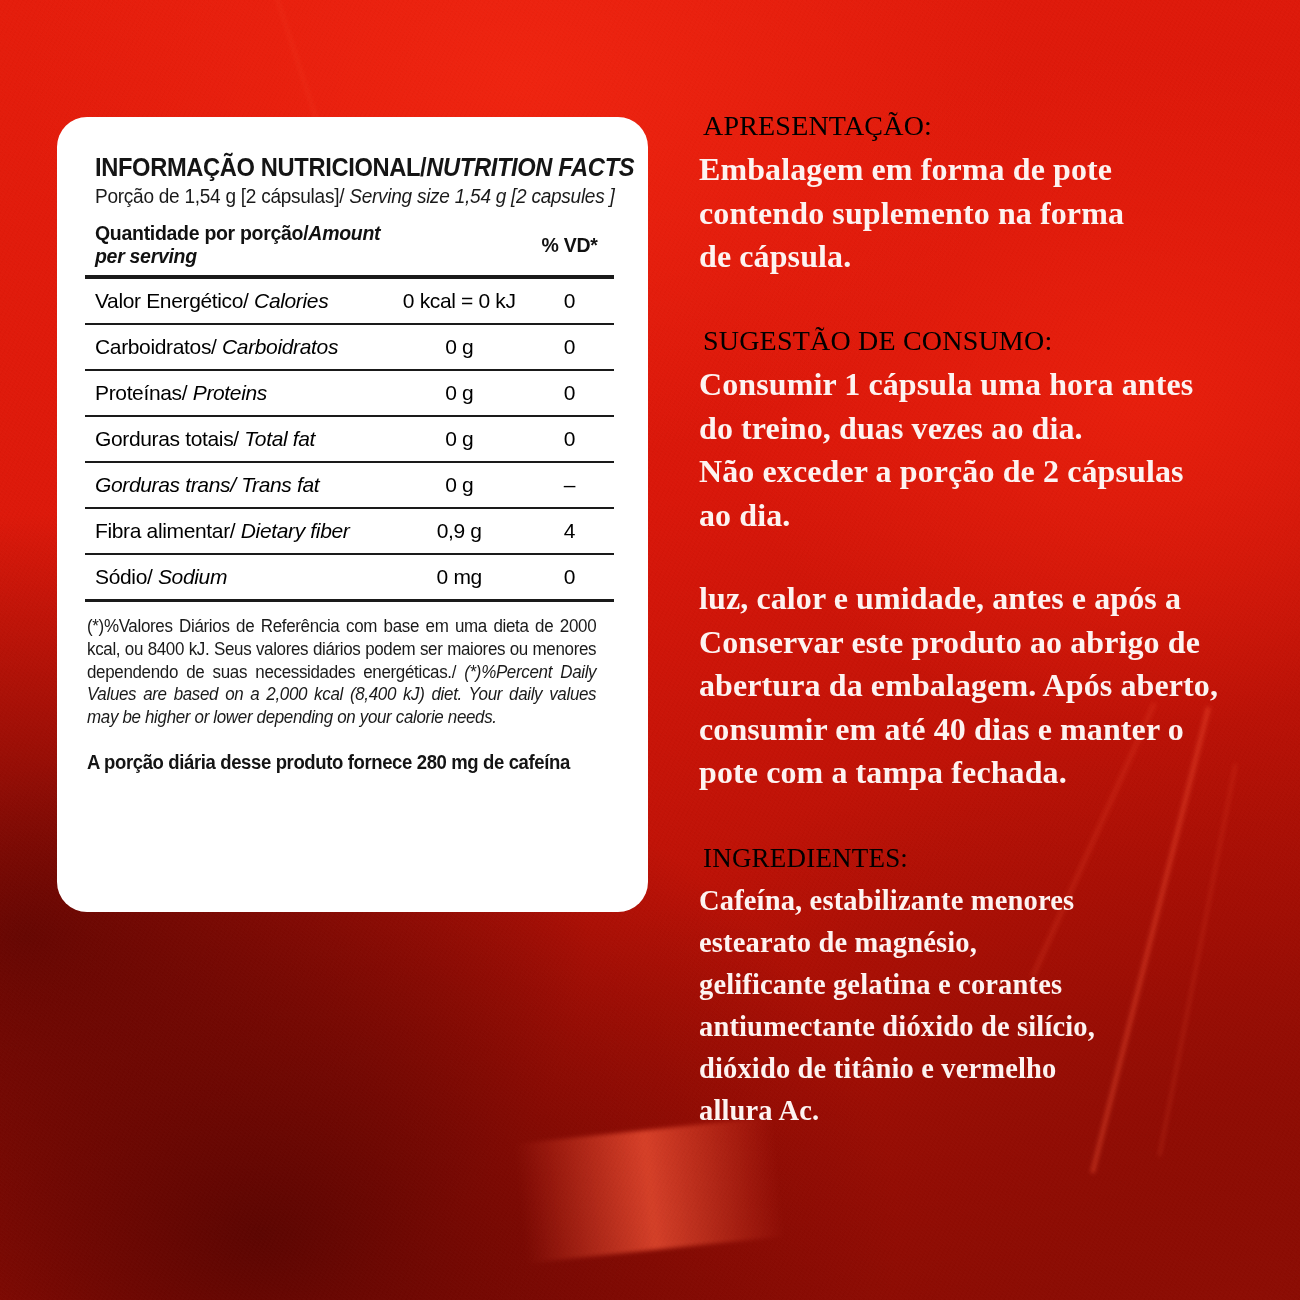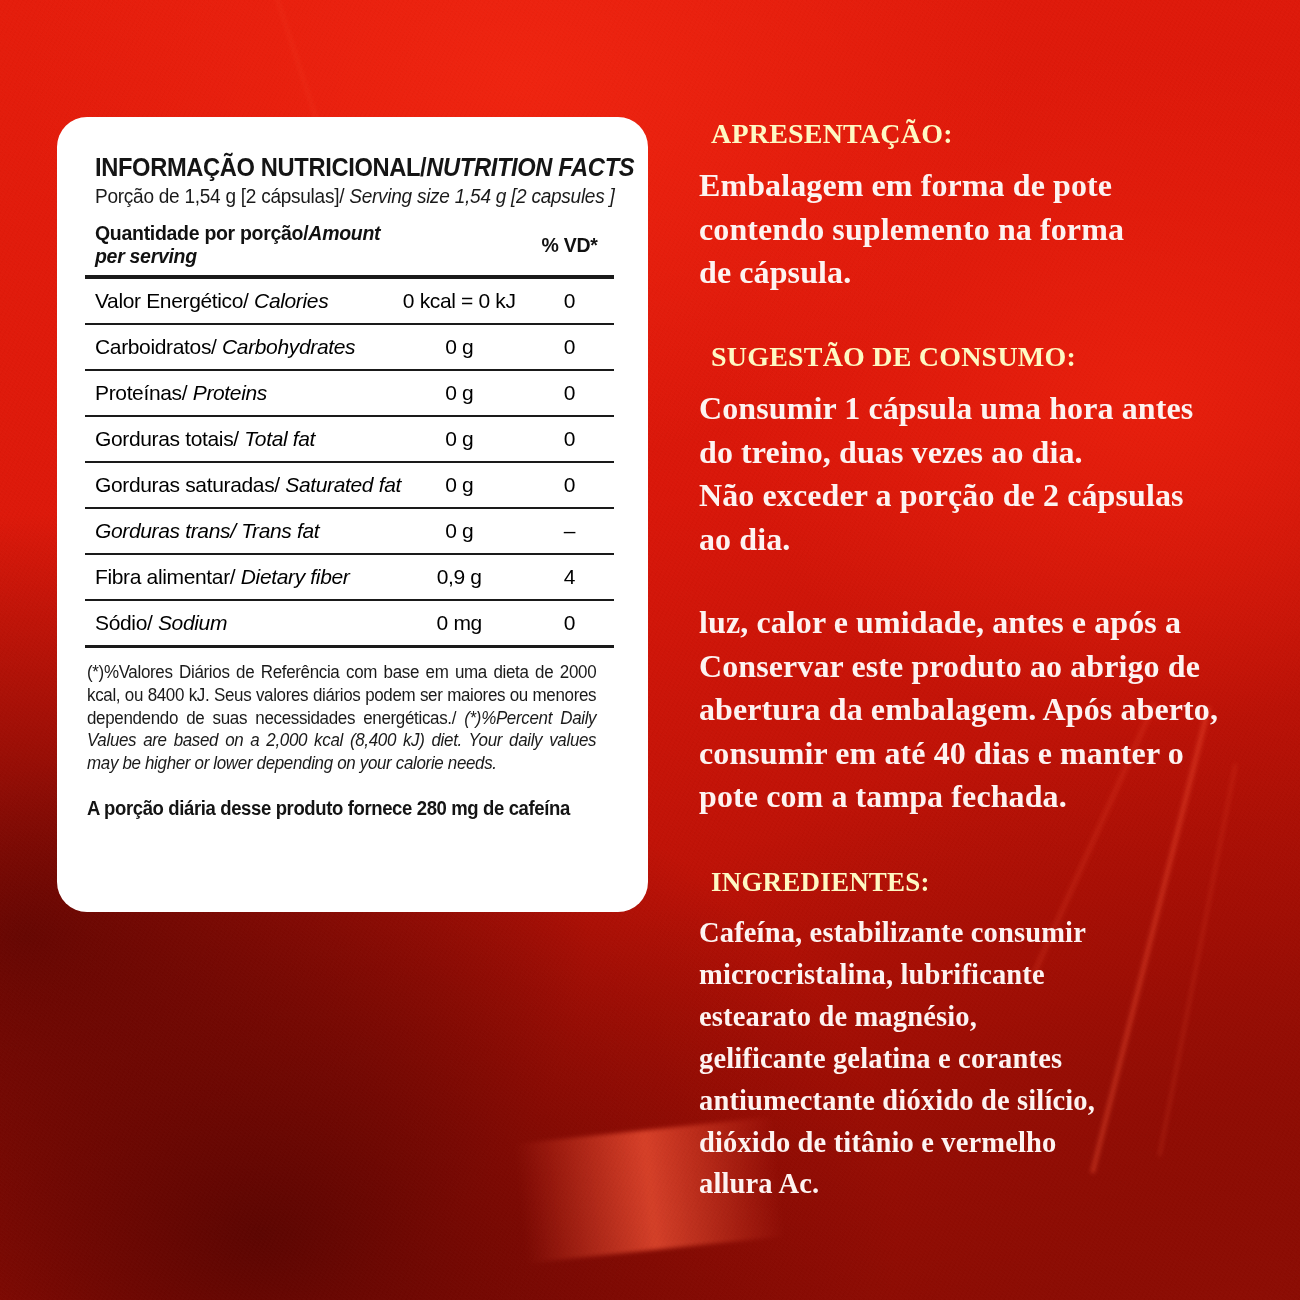--- a/index.html
+++ b/index.html
@@ -159,26 +159,26 @@
     position: absolute;
     left: 699px;
     top: 104px;
     width: 556px;
   }
   .info-section { margin-bottom: 38px; }
   .info-section:last-child { margin-bottom: 0; }
 
   .info-heading {
     font-family: "Liberation Serif", serif;
-    font-weight: bold;
+    font-weight: normal;
     font-size: 28px;
     line-height: 1.30;
-    color: #fef9c3;
+    color: #000000;
     letter-spacing: .2px;
-    margin: 12px;
+    margin: 4px;
   }
   .info-body {
     font-family: "Liberation Serif", serif;
     font-weight: bold;
     font-size: 32px;
     line-height: 1.36;
     color: #fdf3f1;
     letter-spacing: .1px;
     margin: 0;
   }
@@ -229,36 +229,31 @@
         <td class="col-value"></td>
         <td class="col-dv">% VD*</td>
       </tr>
 
       <tr class="nf-row">
         <td class="col-name"><span>Valor Energético/ </span><span class="en">Calories</span></td>
         <td class="col-value">0 kcal = 0 kJ</td>
         <td class="col-dv">0</td>
       </tr>
       <tr class="nf-row">
-        <td class="col-name"><span>Carboidratos/ </span><span class="en">Carbohydrates</span></td>
+        <td class="col-name"><span>Carboidratos/ </span><span class="en">Carboidratos</span></td>
         <td class="col-value">0 g</td>
         <td class="col-dv">0</td>
       </tr>
       <tr class="nf-row">
         <td class="col-name"><span>Proteínas/ </span><span class="en">Proteins</span></td>
         <td class="col-value">0 g</td>
         <td class="col-dv">0</td>
       </tr>
       <tr class="nf-row">
         <td class="col-name"><span>Gorduras totais/ </span><span class="en">Total fat</span></td>
-        <td class="col-value">0 g</td>
-        <td class="col-dv">0</td>
-      </tr>
-      <tr class="nf-row">
-        <td class="col-name"><span>Gorduras saturadas/ </span><span class="en">Saturated fat</span></td>
         <td class="col-value">0 g</td>
         <td class="col-dv">0</td>
       </tr>
       <tr class="nf-row">
         <td class="col-name"><span class="en">Gorduras trans/ </span><span class="en">Trans fat</span></td>
         <td class="col-value">0 g</td>
         <td class="col-dv">–</td>
       </tr>
       <tr class="nf-row">
         <td class="col-name"><span>Fibra alimentar/ </span><span class="en">Dietary fiber</span></td>
@@ -305,22 +300,21 @@
       <span class="ln">Conservar este produto ao abrigo de</span>
       <span class="ln">abertura da embalagem. Após aberto,</span>
       <span class="ln">consumir em até 40 dias e manter o</span>
       <span class="ln">pote com a tampa fechada.</span>
     </p>
   </div>
 
   <div class="info-section" id="section-ingredientes">
     <p class="info-heading">INGREDIENTES:</p>
     <p class="info-body">
-      <span class="ln">Cafeína, estabilizante consumir</span>
-      <span class="ln">microcristalina, lubrificante</span>
+      <span class="ln">Cafeína, estabilizante menores</span>
       <span class="ln">estearato de magnésio,</span>
       <span class="ln">gelificante gelatina e corantes</span>
       <span class="ln">antiumectante dióxido de silício,</span>
       <span class="ln">dióxido de titânio e vermelho</span>
       <span class="ln">allura Ac.</span>
     </p>
   </div>
 
 </div>
 

